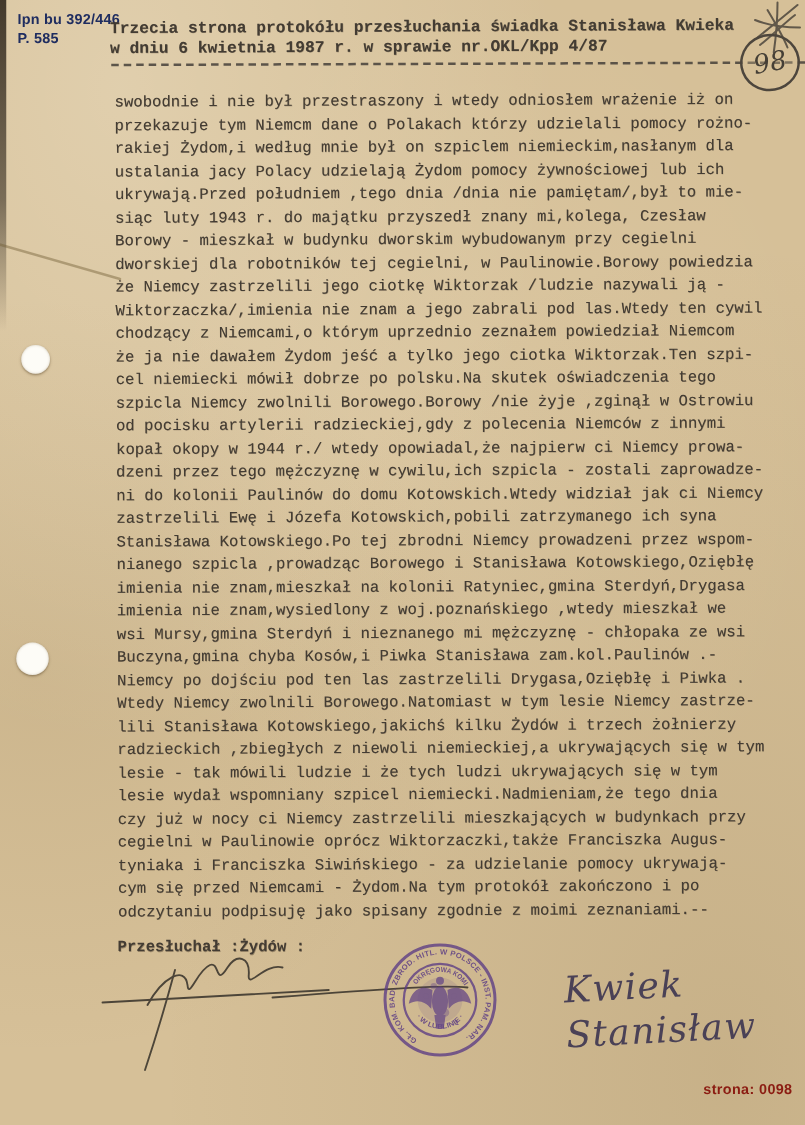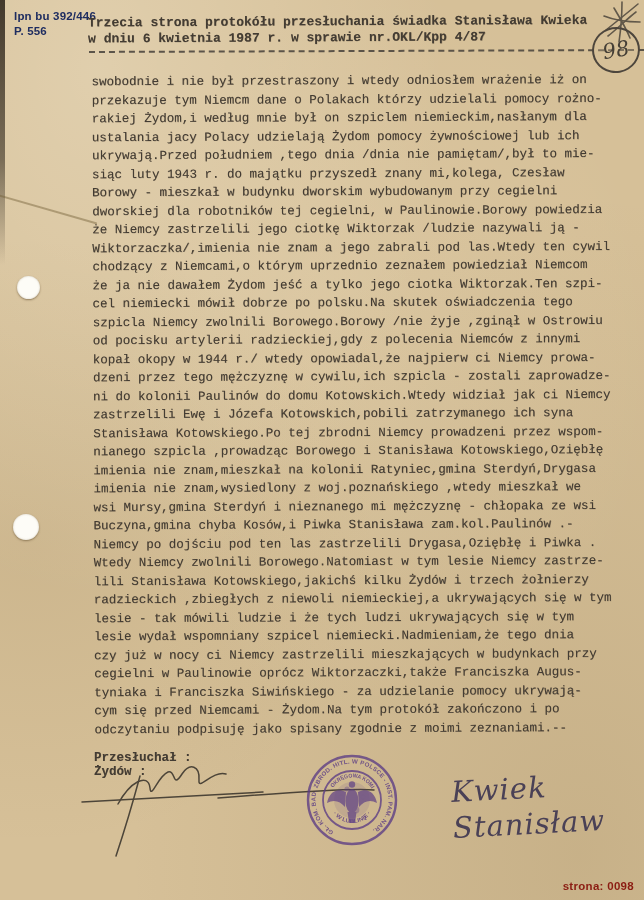--- a/index.html
+++ b/index.html
@@ -62,51 +62,51 @@
     background:rgba(214,192,152,0.3);
   }
   .corner-scribble{position:absolute;right:2px;top:0px;}
   .body-text{
     position:absolute;left:93px;top:72px;width:548px;
     font-size:12.5px;line-height:18.5px;
     transform:rotate(-0.25deg);
   }
   .sign-row{
     position:absolute;left:94px;top:751px;width:486px;
-    display:flex;justify-content:space-between;
-    font-size:12.5px;font-weight:bold;flex-direction:column;
+    display:flex;justify-content:flex-start;
+    font-size:12.5px;font-weight:bold;
   }
   .sig-left{position:absolute;left:78px;top:762px;}
   .stamp{position:absolute;left:292px;top:740px;opacity:0.92;}
   .sig-right{
     position:absolute;left:452px;top:770px;
     font-family:"DejaVu Serif", serif;font-style:italic;
     color:#4a4156;line-height:36px;font-size:29px;
     transform:rotate(-3deg);
     letter-spacing:1px;
   }
   .page-label{
-    position:absolute;right:10px;bottom:8px;
+    position:absolute;right:10px;bottom:22px;
     color:#8b1c12;font-size:11.5px;font-weight:bold;
     letter-spacing:0.3px;
   }
 </style>
 </head>
 <body>
 
 <div id="page">
 
   <div class="scan-edge"></div>
   <div class="crease"></div>
   <div class="hole hole1"></div>
   <div class="hole hole2"></div>
 
   <div class="annotation">
     <div>Ipn bu 392/446</div>
-    <div>P. 556</div>
+    <div>P. 585</div>
   </div>
 
   <div class="header-block typed">
     <div>Trzecia strona protokółu przesłuchania świadka  Stanisława Kwieka</div>
     <div>w dniu 6 kwietnia 1987 r. w sprawie nr.OKL/Kpp 4/87</div>
   </div>
 
   <div class="dash-line"></div>
 
   <div class="circled-number">98</div>

